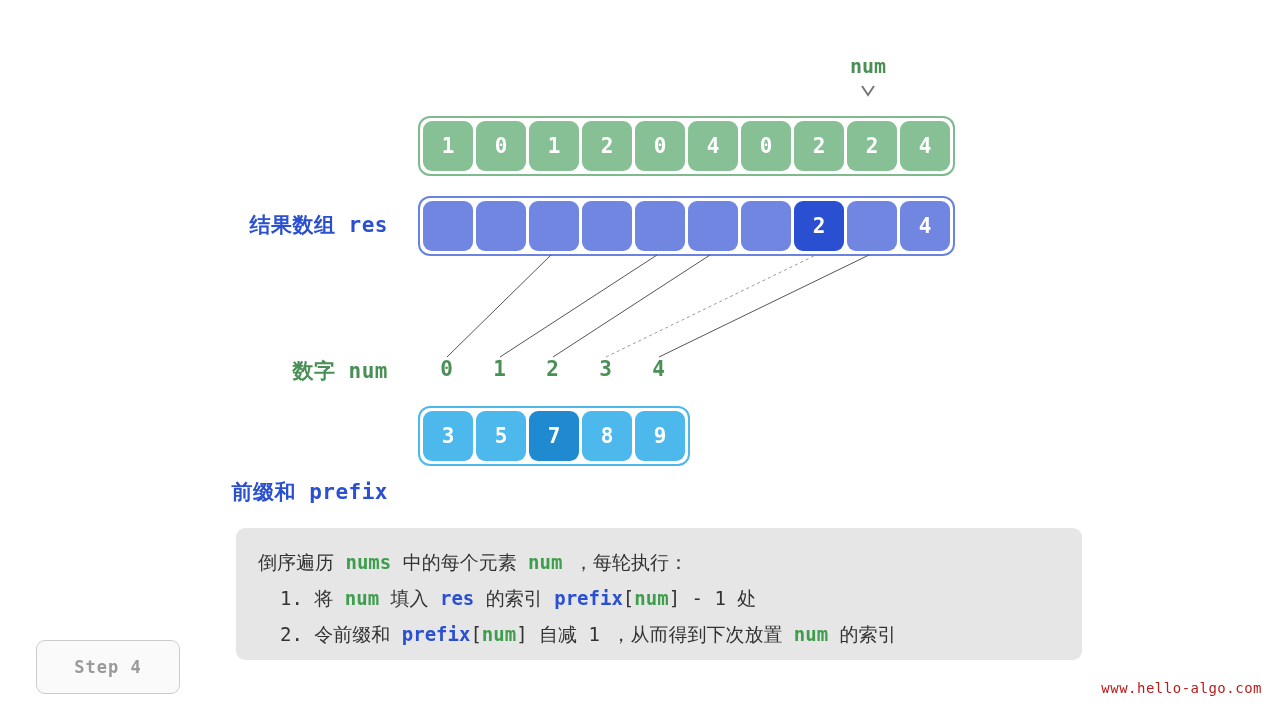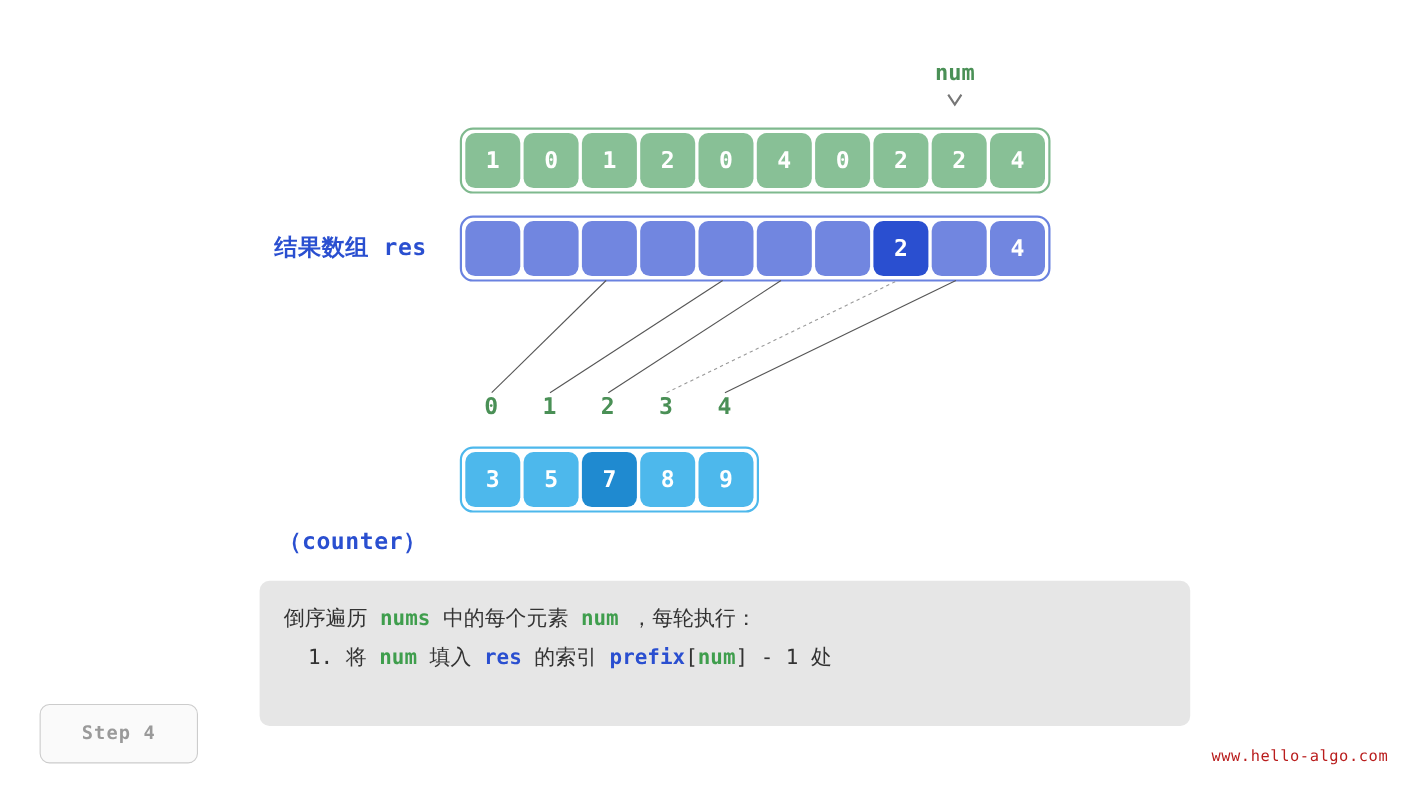--- a/index.html
+++ b/index.html
@@ -171,41 +171,44 @@
     </div>
 
   <svg id="connectors">
     <line x1="447" y1="357" x2="551" y2="255" stroke="#555" stroke-width="1"></line>
     <line x1="500" y1="357" x2="657" y2="255" stroke="#555" stroke-width="1"></line>
     <line x1="553" y1="357" x2="710" y2="255" stroke="#555" stroke-width="1"></line>
     <line x1="606" y1="357" x2="816" y2="255" stroke="#999" stroke-width="1" stroke-dasharray="3,3"></line>
     <line x1="659" y1="357" x2="869" y2="255" stroke="#555" stroke-width="1"></line>
   </svg>
 
+  <div class="row-label lbl-green" style="left: 120px; top: 357px; width: 268px;">数字 num</div>
   <div class="numrow" id="num-index-row" style="left: 420px; top: 357px;">
       <div class="n">0</div>
       <div class="n">1</div>
       <div class="n">2</div>
       <div class="n">3</div>
       <div class="n">4</div>
     </div>
 
   <div class="row-label lbl-blue" style="left: 120px; top: 421px; width: 268px;">
+    <div>前缀和 prefix</div>
     <div>（counter）</div>
   </div>
   <div class="array cyan" id="prefix-array" style="left: 418px; top: 406px;">
       <div class="cell cyan">3</div>
       <div class="cell cyan">5</div>
       <div class="cell cyan-hi">7</div>
       <div class="cell cyan">8</div>
       <div class="cell cyan">9</div>
     </div>
 
   <div id="caption">
     <div class="cap-line"><span>倒序遍历 </span><span class="kw-green">nums</span><span> 中的每个元素 </span><span class="kw-green">num</span><span> ，每轮执行：</span></div>
     <div class="cap-line indent"><span>1. 将 </span><span class="kw-green">num</span><span> 填入 </span><span class="kw-blue">res</span><span> 的索引 </span><span class="kw-blue">prefix</span><span>[</span><span class="kw-green">num</span><span>] - 1 处</span></div>
+    <div class="cap-line indent"><span>2. 令前缀和 </span><span class="kw-blue">prefix</span><span>[</span><span class="kw-green">num</span><span>] 自减 1 ，从而得到下次放置 </span><span class="kw-green">num</span><span> 的索引</span></div>
   </div>
 
   <div id="step-badge">Step 4</div>
 
   <div id="watermark">www.hello-algo.com</div>
 
 </div>
 
 </body></html>

